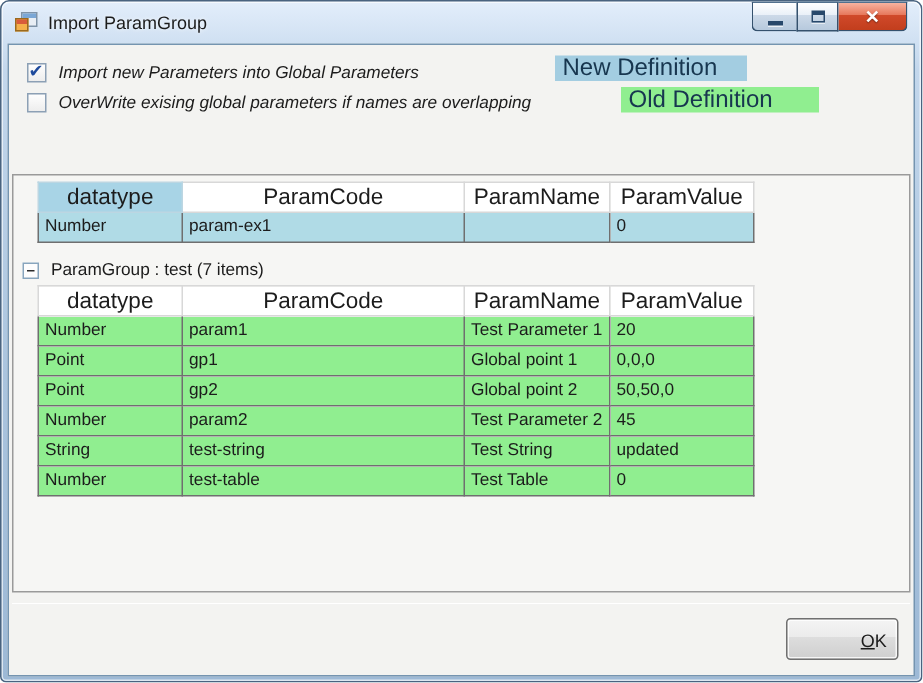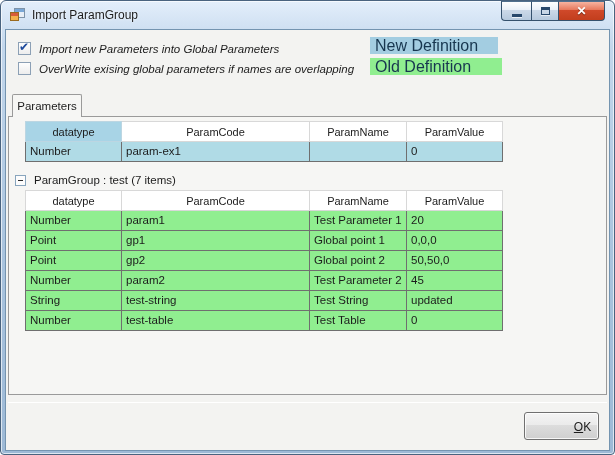--- a/index.html
+++ b/index.html
@@ -61,21 +61,21 @@
 
   
   .group-header { height:18px; display:flex; align-items:center; padding-left:6px; font-size:11.5px; color:#1c1c1c; }
   .collapse-box { width:11px; height:11px; border:1px solid #88a5bd; background:#fdfdfd; position:relative; margin-right:8px; flex:0 0 auto; cursor:default; }
   .collapse-box::before { content:""; position:absolute; left:2px; top:4px; width:5px; height:1px; background:#2b2b2b; }
 
   
   table.grid { border-collapse:collapse; margin:1px 0 9px 16px; table-layout:fixed; }
   table.grid th {
     height:20px; background:#ffffff; border:1px solid #d8d8d8;
-    font-size:11px; font-weight:normal; color:#1c1c1c; text-align:center; padding:0 3px;
+    font-size:15px; font-weight:normal; color:#1c1c1c; text-align:center; padding:0 3px;
     overflow:hidden; white-space:nowrap;
   }
   table.grid th.hl { background:var(--color-header); border-color:#bcd6e2; }
   table.grid td {
     height:20px; border:1px solid #6f6f6f; font-size:11.5px; color:#1c1c1c;
     padding:0 4px; overflow:hidden; white-space:nowrap; vertical-align:top; line-height:18px;
   }
   table.grid td.wrap { white-space:normal; line-height:13px; padding-top:2px; }
   tr.status-new td { background:var(--color-new); }
   tr.status-old td { background:var(--color-old); }
@@ -127,24 +127,23 @@
       <span class="cb-box checked-true"></span>
       <span class="cb-label">Import new Parameters into Global Parameters</span>
     </div>
     <div class="checkbox-row second">
       <span class="cb-box checked-false"></span>
       <span class="cb-label">OverWrite exising global parameters if names are overlapping</span>
     </div>
 
     <div class="legend">
       <span class="legend-item w1" style="background-color: rgb(163, 205, 225);">New Definition</span>
-      <span class="legend-item w2" style="background-color: rgb(144, 238, 144);">Old Definition</span>
-    </div>
-
-    <div class="tab">Parameters</div>
+      <span class="legend-item w2" style="background-color: rgb(144, 238, 144); margin-left: 44px;">Old Definition</span>
+    </div>
+
 
     <div class="tab-panel">
 
 
       <table class="grid">
         <colgroup>
             <col class="c1">
             <col class="c2">
             <col class="c3">
             <col class="c4">

